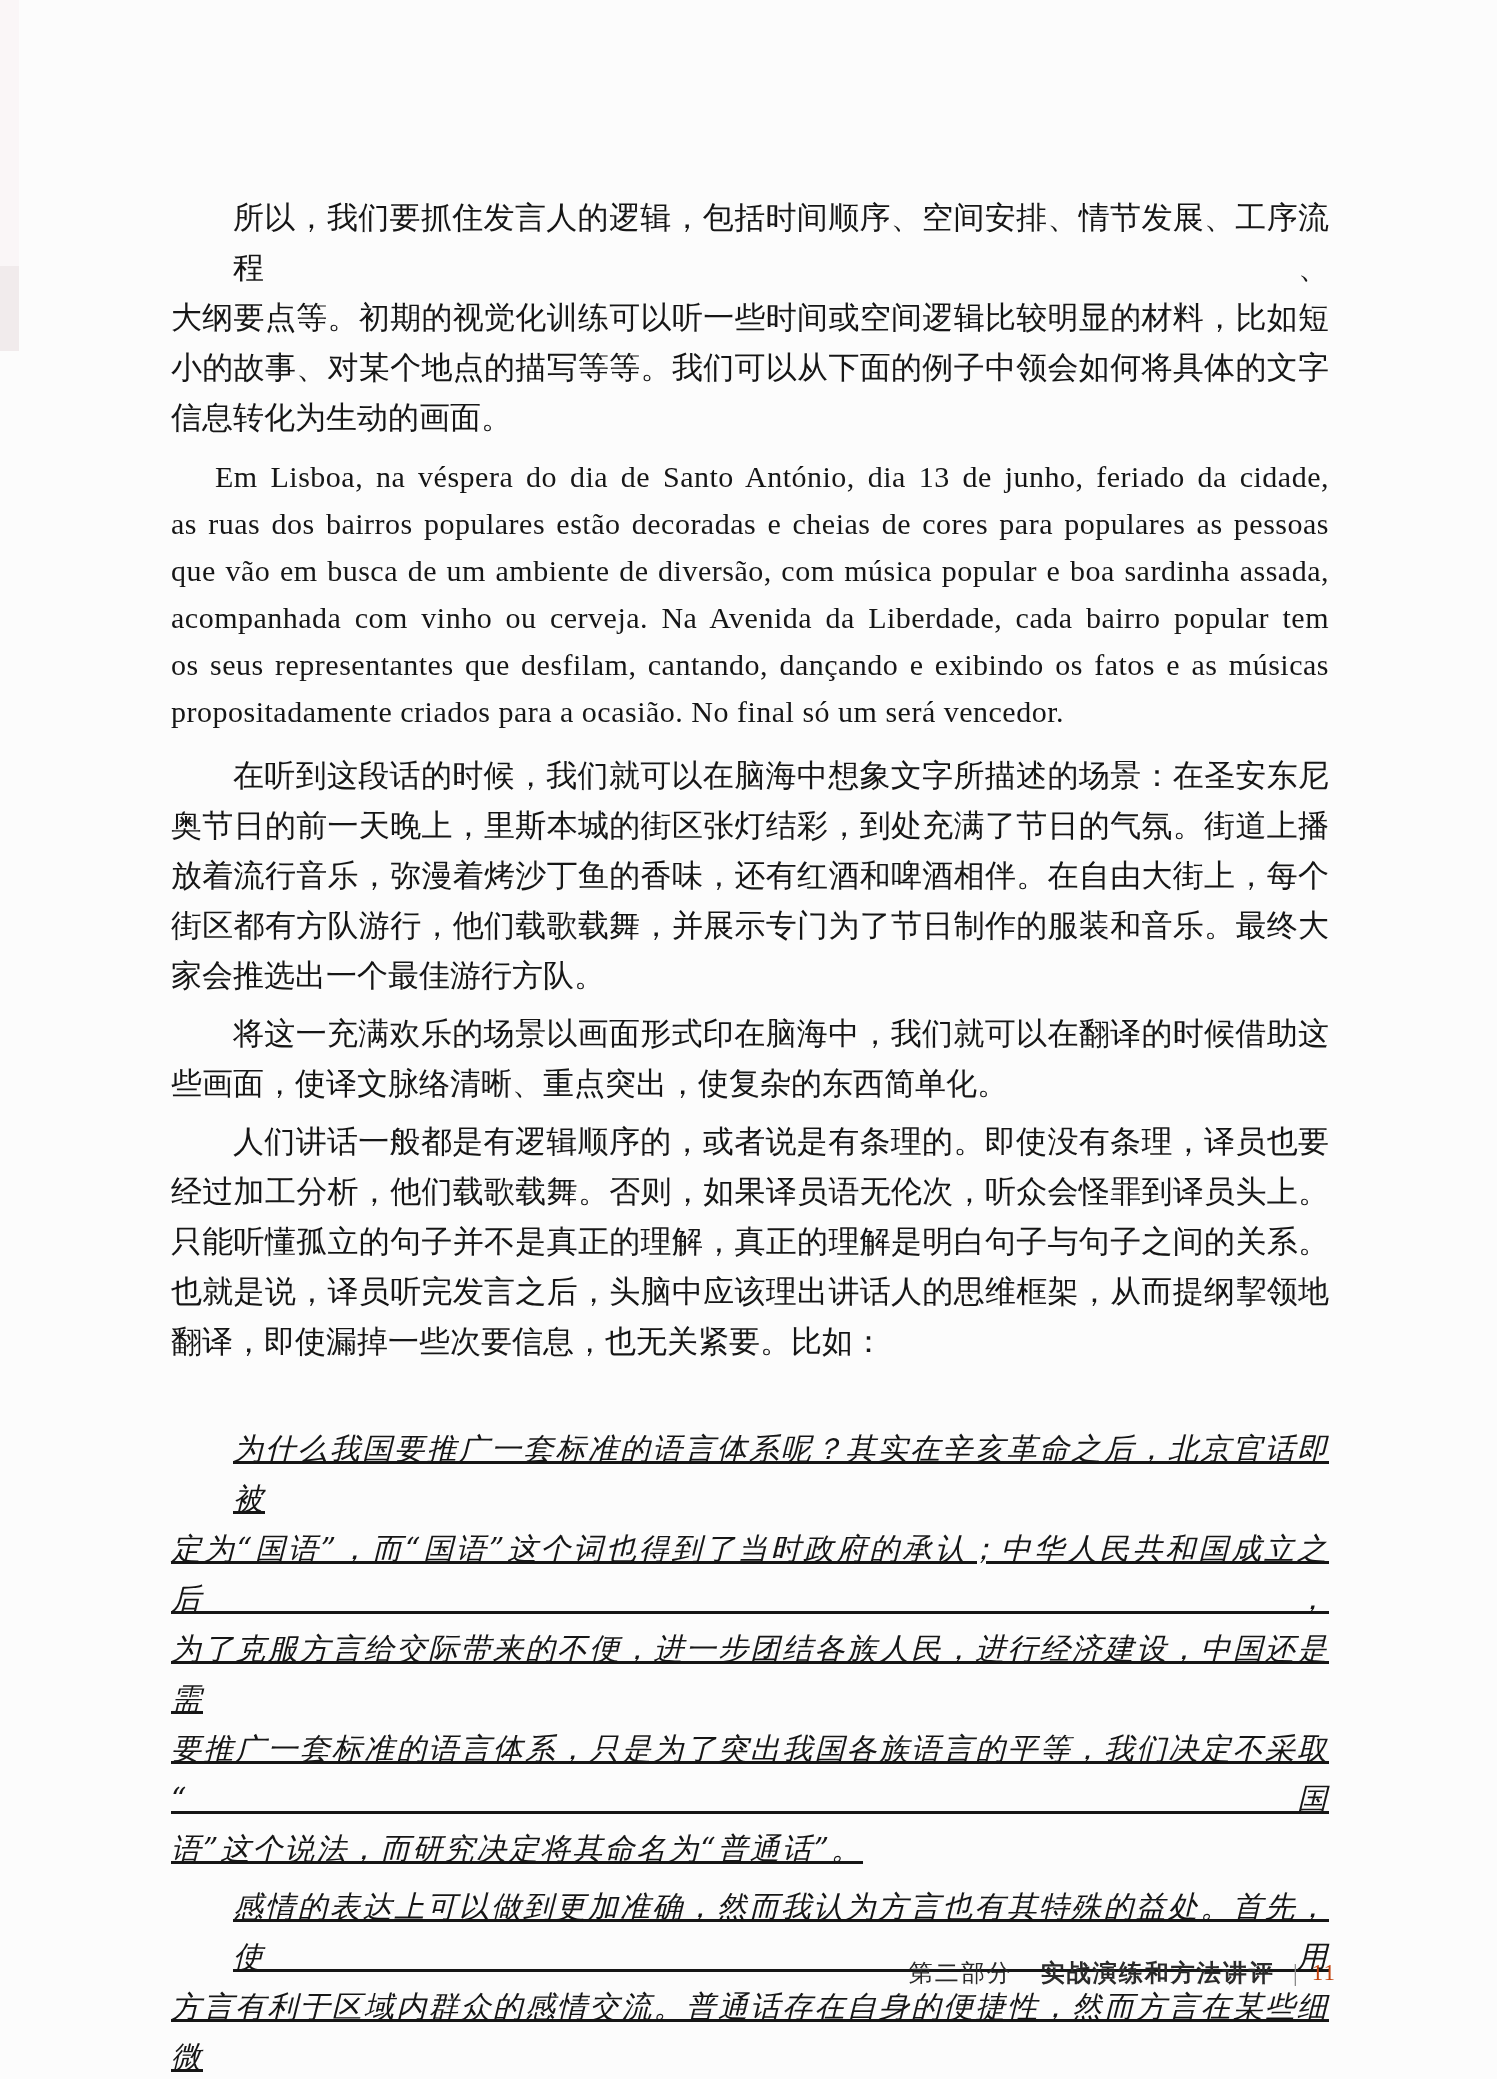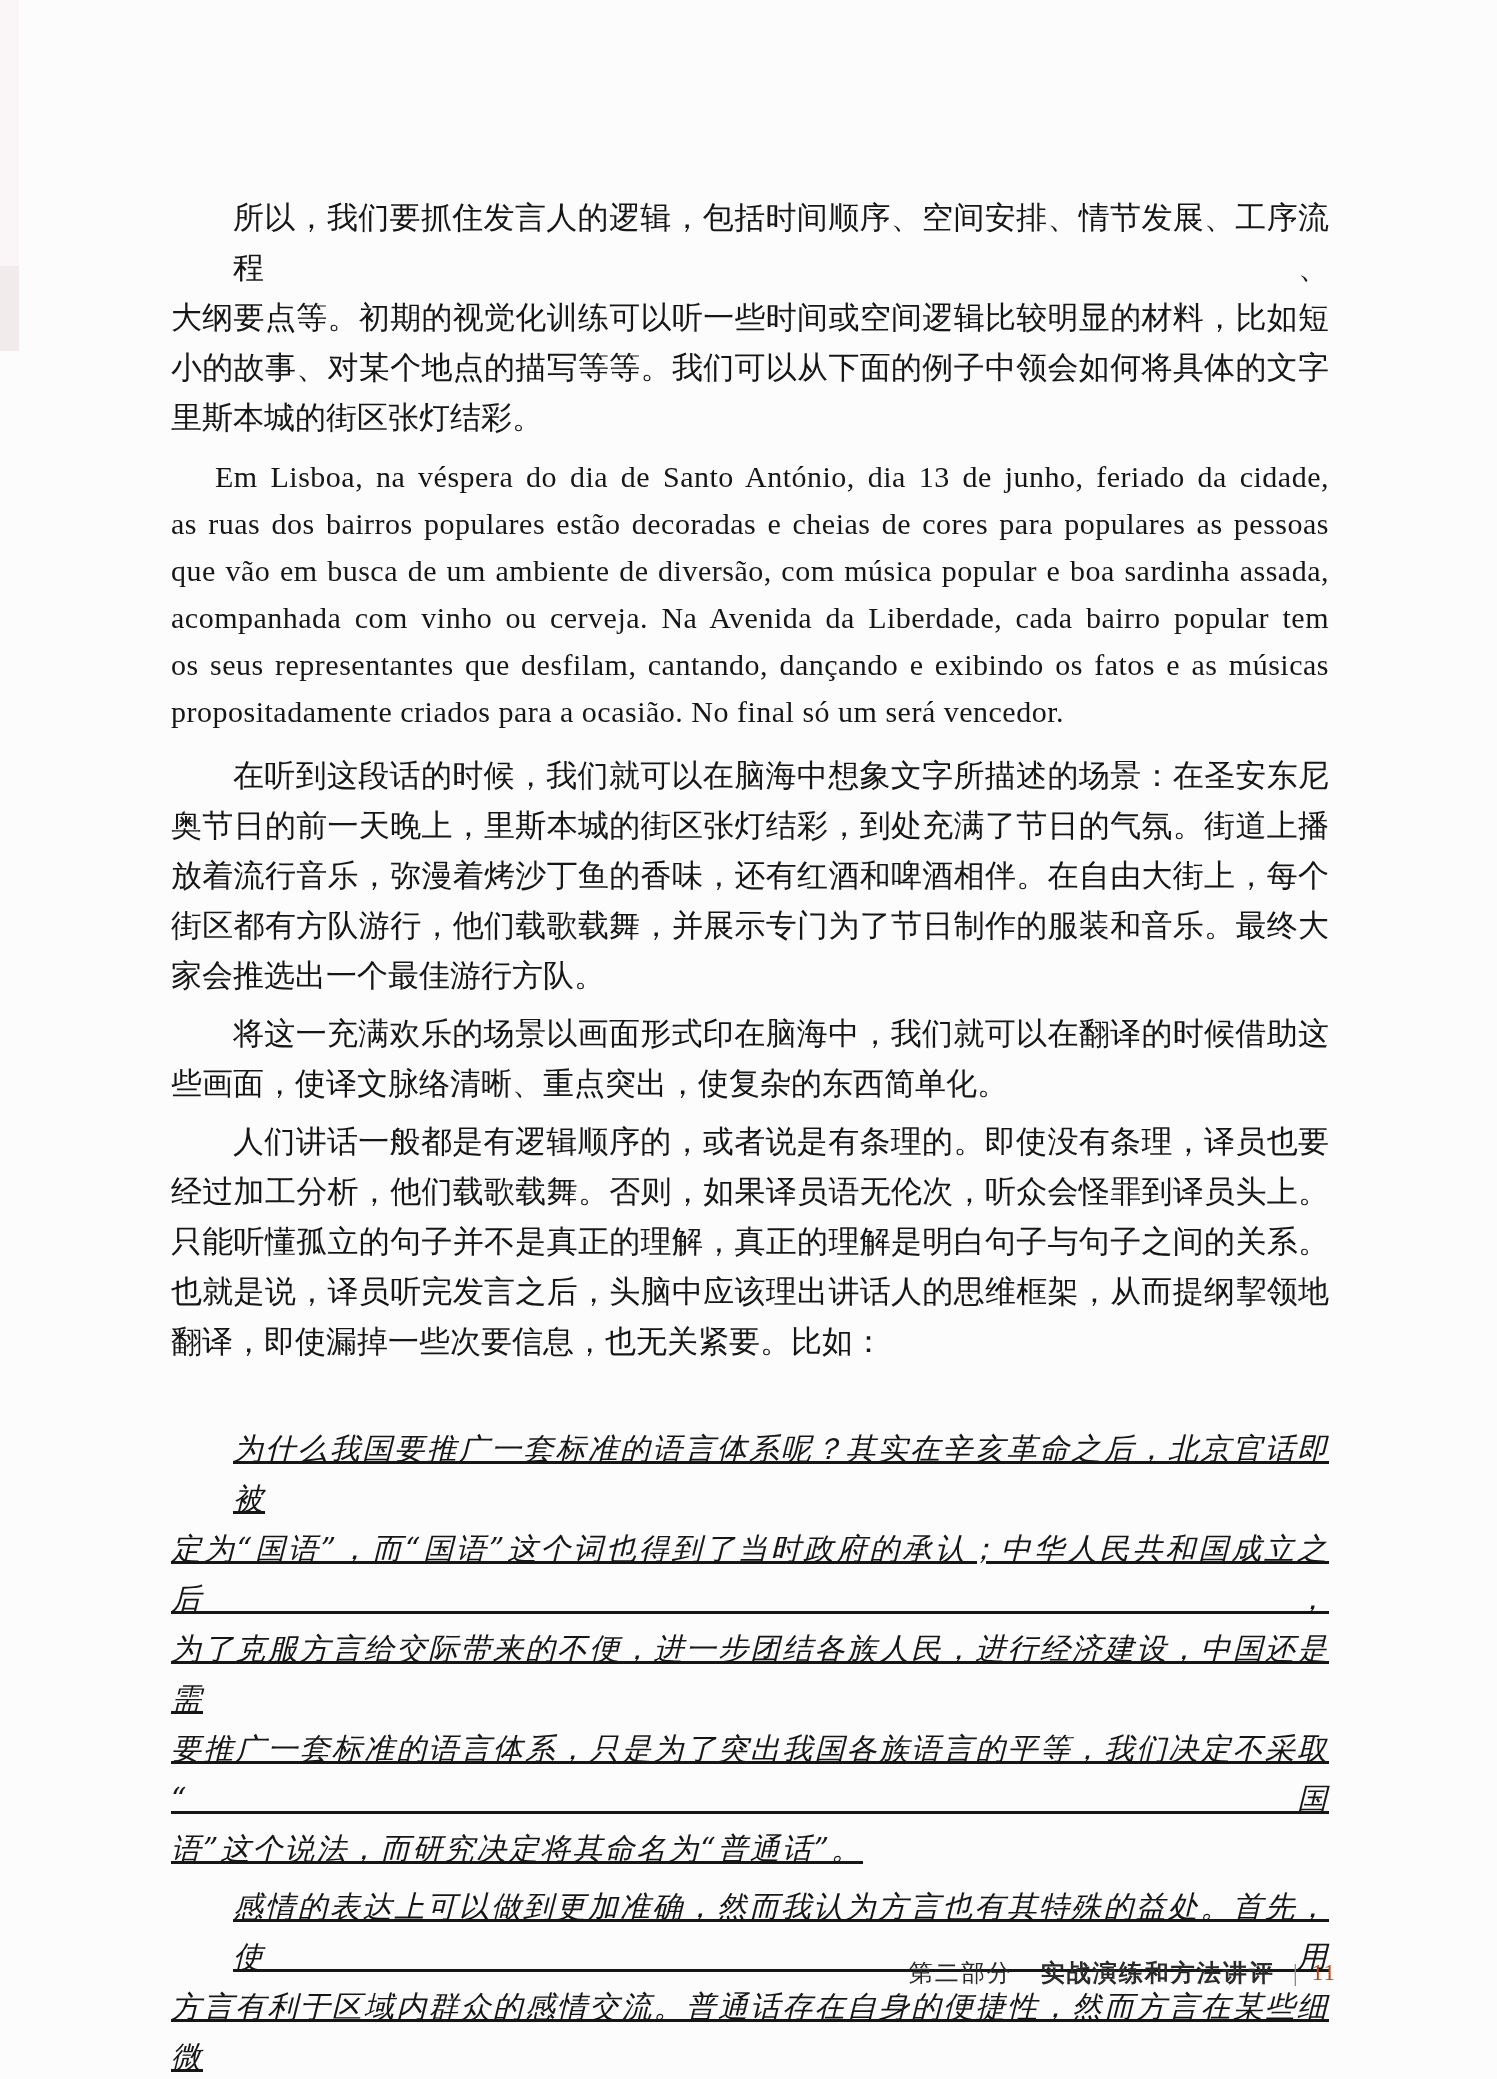--- a/index.html
+++ b/index.html
@@ -69,21 +69,21 @@
 <body>
 
 <div class="scan-edge top"></div>
 <div class="scan-edge bottom"></div>
 
 <div class="content">
     <div class="para cn">
       <div class="line indent">所以，我们要抓住发言人的逻辑，包括时间顺序、空间安排、情节发展、工序流程、</div>
       <div class="line">大纲要点等。初期的视觉化训练可以听一些时间或空间逻辑比较明显的材料，比如短</div>
       <div class="line">小的故事、对某个地点的描写等等。我们可以从下面的例子中领会如何将具体的文字</div>
-      <div class="line last">里斯本城的街区张灯结彩。</div>
+      <div class="line last">信息转化为生动的画面。</div>
     </div>
     <div class="para pt">
       <div class="line indent">Em Lisboa, na véspera do dia de Santo António, dia 13 de junho, feriado da cidade,</div>
       <div class="line">as ruas dos bairros populares estão decoradas e cheias de cores para populares as pessoas</div>
       <div class="line">que vão em busca de um ambiente de diversão, com música popular e boa sardinha assada,</div>
       <div class="line">acompanhada com vinho ou cerveja. Na Avenida da Liberdade, cada bairro popular tem</div>
       <div class="line">os seus representantes que desfilam, cantando, dançando e exibindo os fatos e as músicas</div>
       <div class="line last">propositadamente criados para a ocasião. No final só um será vencedor.</div>
     </div>
     <div class="para cn">

